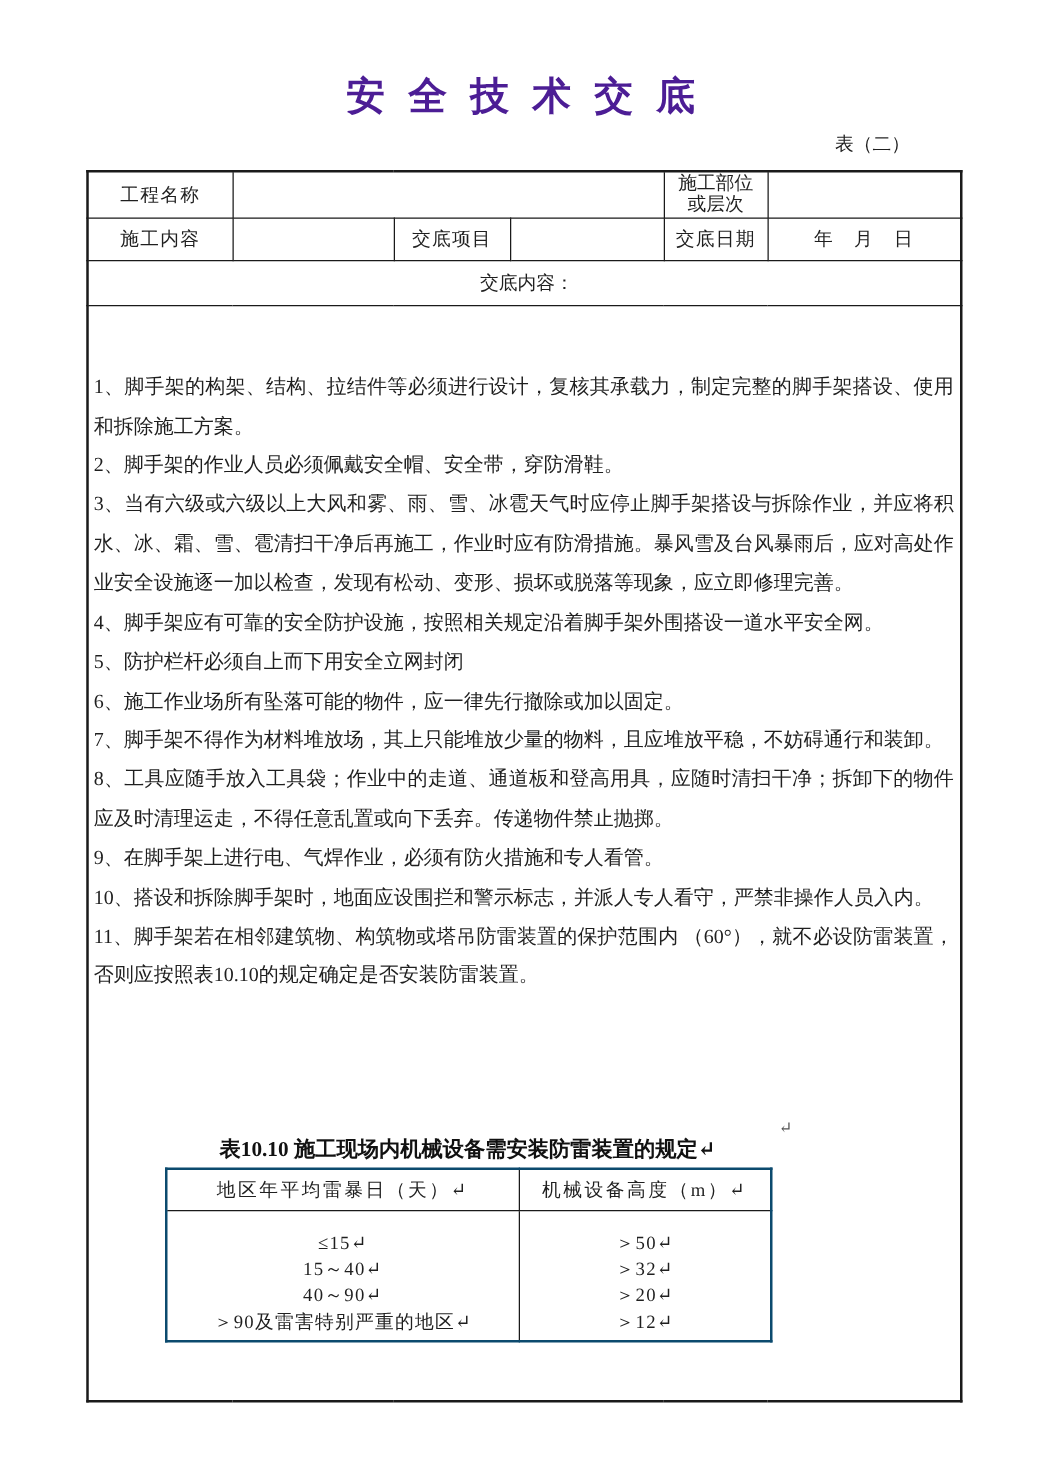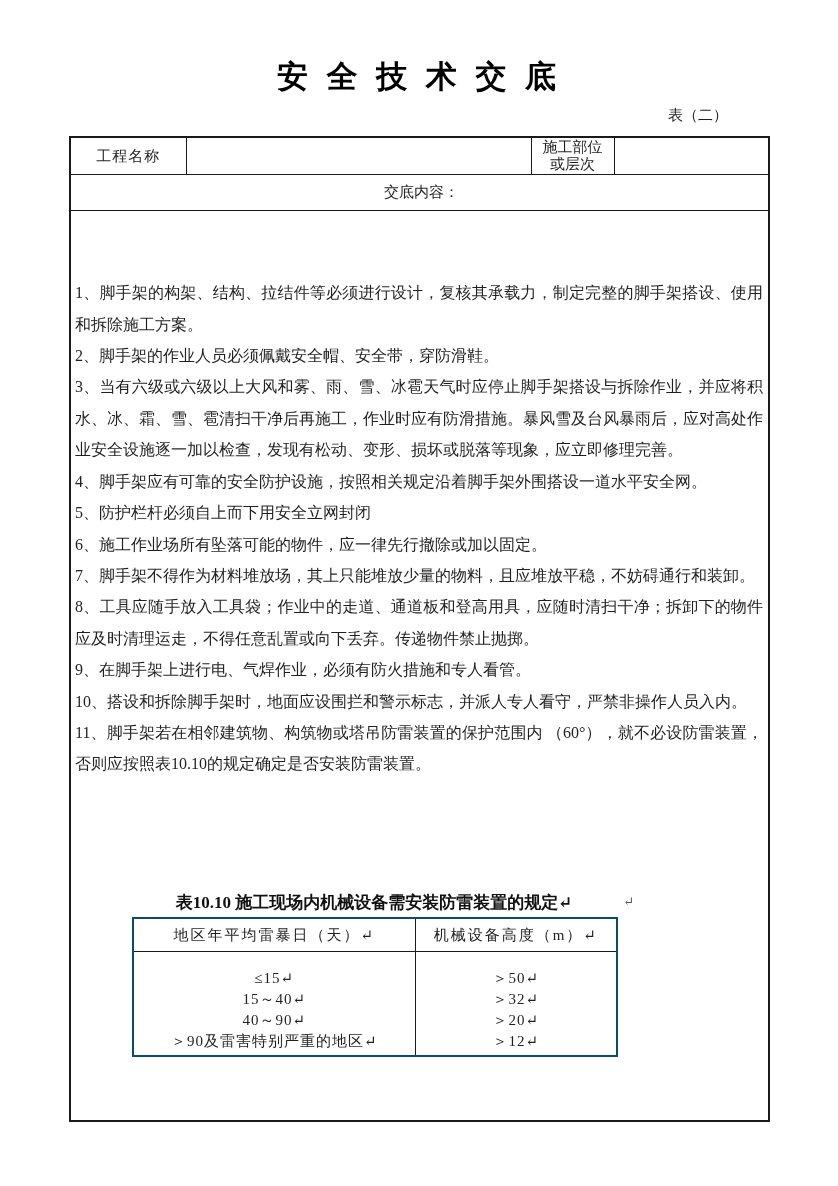--- a/index.html
+++ b/index.html
@@ -11,21 +11,21 @@
     position: relative;
     overflow: hidden;
   }
   .page { position: absolute; inset: 0; background: #fff; }
 
   .title {
     position: absolute; top: 56px; left: 0; width: 100%;
     text-align: center;
     font-size: 31px; font-weight: bold; letter-spacing: 5px;
     font-family: "Liberation Sans", "DejaVu Sans", sans-serif;
-    color: #000000;
+    color: #4c1d95;
   }
   .form-label {
     position: absolute; top: 106px; right: 110px;
     font-size: 15px; color: #1f1f1f;
   }
 
   table.main-table {
     position: absolute; left: 69px; top: 136px;
     width: 699px; height: 986px;
     border-collapse: collapse; table-layout: fixed;
@@ -118,20 +118,28 @@
         <col style="width:155px">
     </colgroup>
     <tbody>
         <tr class="row-1">
       <td class="label-cell">工程名称</td>
       <td colspan="3"></td>
       <td class="location-cell">施工部位
 或层次</td>
       <td></td>
     </tr>
+    <tr class="row-2">
+      <td class="label-cell">施工内容</td>
+      <td></td>
+      <td class="label-cell">交底项目</td>
+      <td></td>
+      <td class="label-cell">交底日期</td>
+      <td class="date-cell">年　月　日</td>
+    </tr>
     <tr class="row-3">
       <td colspan="6" class="section-label-cell">交底内容：</td>
     </tr>
     <tr>
       <td colspan="6" class="big-cell">
         <div>
               <div class="para">1、脚手架的构架、结构、拉结件等必须进行设计，复核其承载力，制定完整的脚手架搭设、使用和拆除施工方案。</div>
               <div class="para">2、脚手架的作业人员必须佩戴安全帽、安全带，穿防滑鞋。</div>
               <div class="para">3、当有六级或六级以上大风和雾、雨、雪、冰雹天气时应停止脚手架搭设与拆除作业，并应将积水、冰、霜、雪、雹清扫干净后再施工，作业时应有防滑措施。暴风雪及台风暴雨后，应对高处作业安全设施逐一加以检查，发现有松动、变形、损坏或脱落等现象，应立即修理完善。</div>
               <div class="para">4、脚手架应有可靠的安全防护设施，按照相关规定沿着脚手架外围搭设一道水平安全网。</div>

